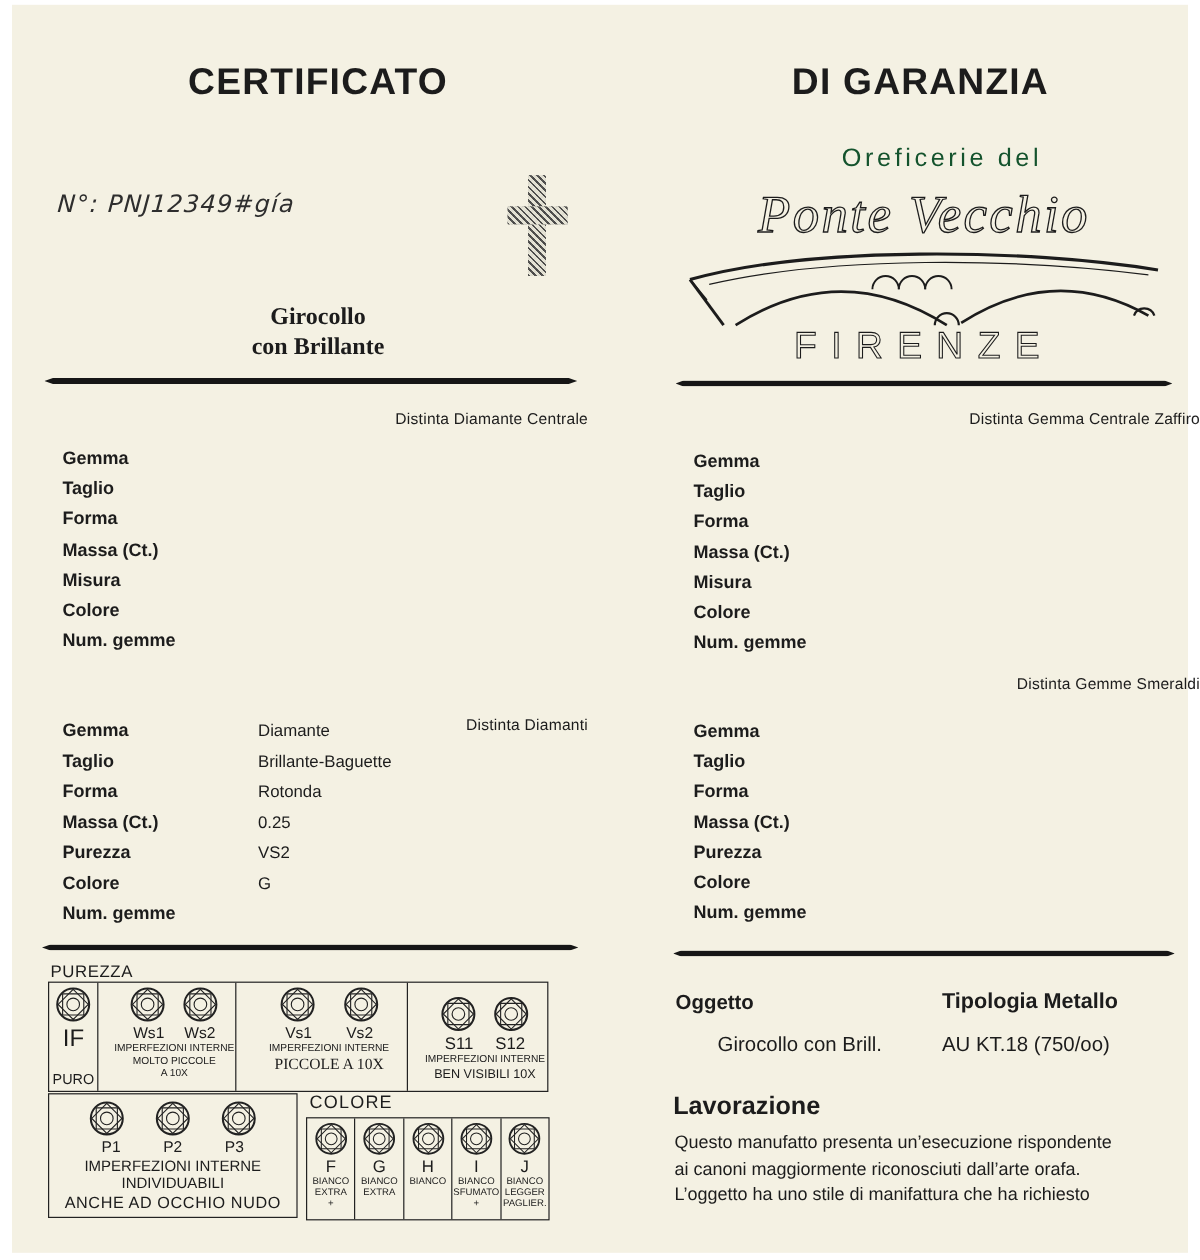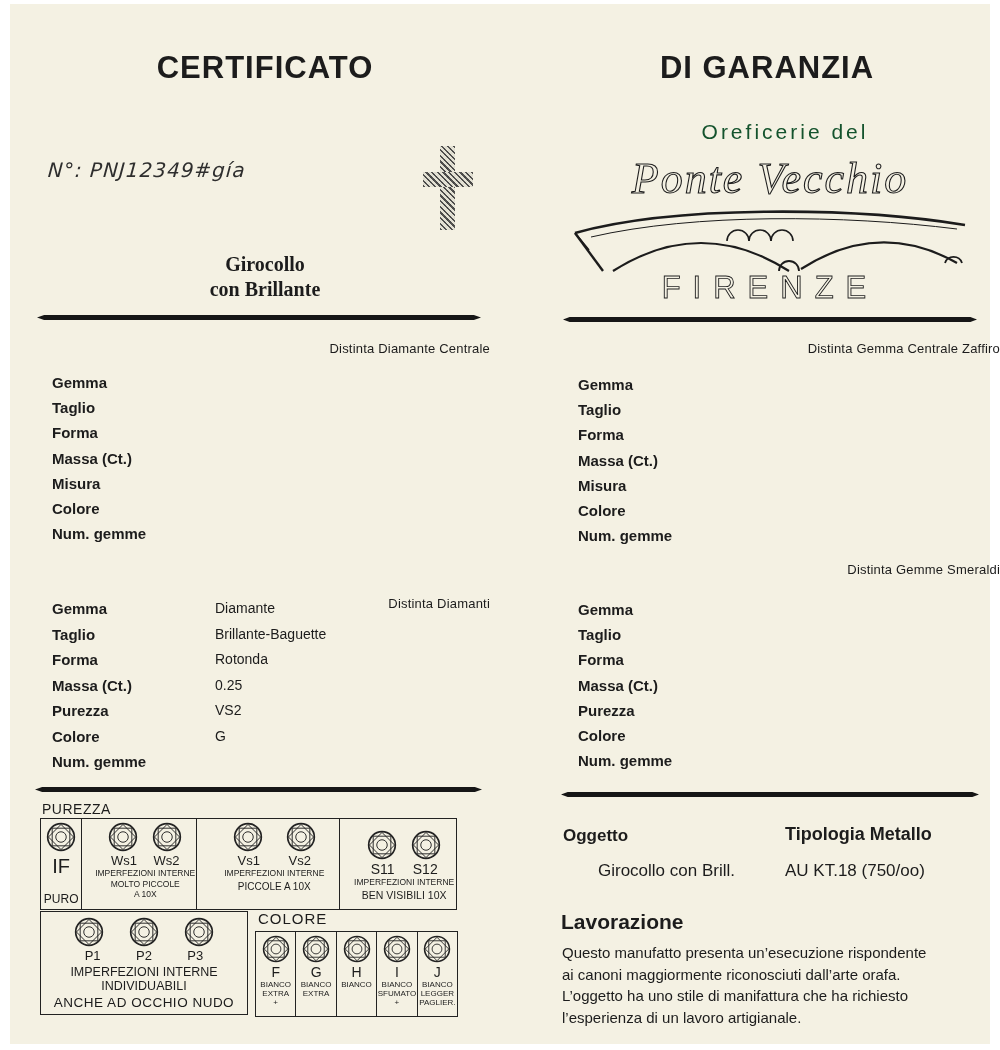--- a/index.html
+++ b/index.html
@@ -56,21 +56,21 @@
   .pcell { box-sizing:border-box; border-right:1.8px solid #222; display:flex;
            flex-direction:column; align-items:center; padding-top:3px; }
   .pcell:last-child { border-right:none; }
   .w1 { width:45px; } .w2 { width:112px; } .w3 { width:143px; } .w4 { width:113px;justify-content:center; }
   .gemrow, .graderow { display:flex; justify-content:space-evenly; width:100%; }
   .graderow { font-size:13px; margin-top:1px; }
   .graderow.s14 { font-size:14px; }
   .ifgrade { font-size:20px; margin-top:3px; }
   .puro { font-size:12px; margin-top:auto; padding-bottom:3px; }
   .desc { font-size:8.5px; line-height:9.5px; text-align:center; margin-top:1px; }
-  .desc.big { font-size:10px; line-height:13.5px; }
+  .desc.big { font-size:13px; line-height:13.5px;font-family:Liberation Serif, serif; }
   .desc.mid { font-size:10.5px; line-height:12px; }
 
   .pbox { left:40px; top:911px; width:208px; height:104px; border:1.8px solid #222;
           box-sizing:border-box; display:flex; flex-direction:column; align-items:center;
           padding-top:5px; }
   .pbox .graderow { font-size:13px; }
   .pbox .d1 { font-size:12.5px; margin-top:2px; }
   .pbox .d2 { font-size:12.5px;text-align:right; }
   .pbox .d3 { font-size:13.5px; letter-spacing:0.5px; margin-top:2px; }
 
@@ -349,14 +349,13 @@
 <div class="abs bold18" style="left:785px;top:824px;">Tipologia Metallo</div>
 <div class="abs plain17" style="left:563px;top:861px;margin-left:35px;">Girocollo con Brill.</div>
 <div class="abs plain17" style="left:785px;top:861px;">AU KT.18 (750/oo)</div>
 
 <div class="abs lav-title" style="left:561px;top:910px;">Lavorazione</div>
 
 <div class="abs lav-par" style="left:562px;top:944px;width:420px;">
   <div>Questo manufatto presenta un’esecuzione rispondente</div>
   <div>ai canoni maggiormente riconosciuti dall’arte orafa.</div>
   <div>L’oggetto ha uno stile di manifattura che ha richiesto</div>
-  <div>l’esperienza di un lavoro artigianale.</div>
 </div>
 
 </body></html>

